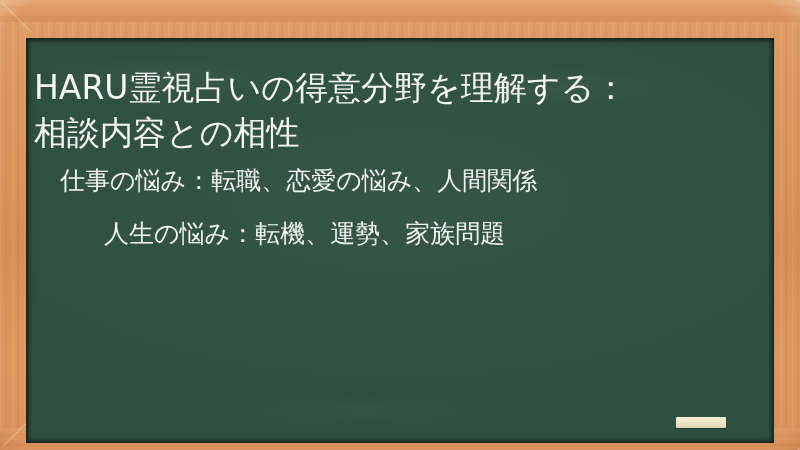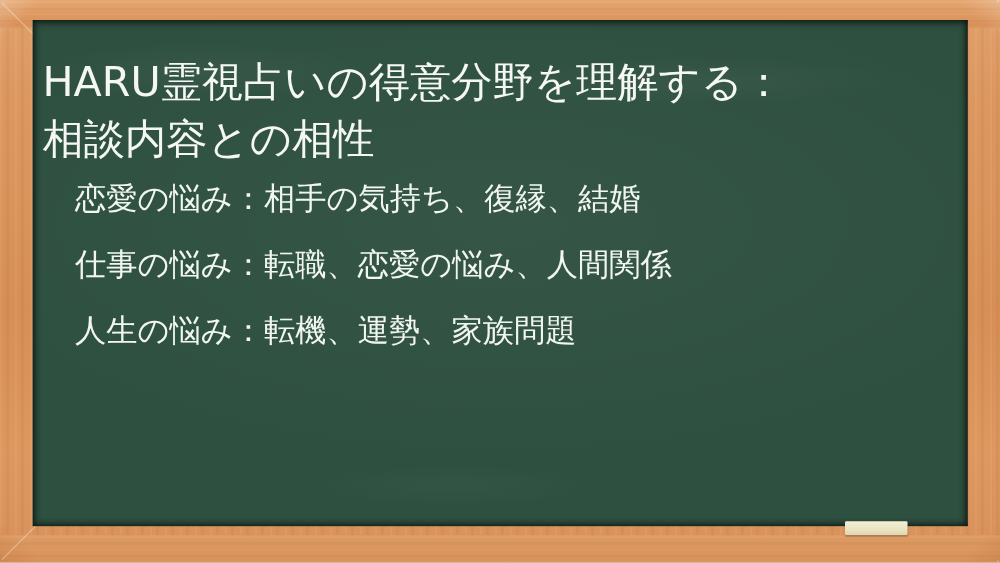--- a/index.html
+++ b/index.html
@@ -102,21 +102,21 @@
   }
   .ml-tl { left: 2px;   top: 2px;   transform: rotate(45deg); }
   .ml-tr { right: 2px;  top: 2px;   transform: rotate(135deg); transform-origin: 100% 0; }
   .ml-bl { left: 2px;   bottom: 2px; transform: rotate(-45deg); transform-origin: 0 100%; }
   .ml-br { right: 2px;  bottom: 2px; transform: rotate(-135deg); transform-origin: 100% 100%; }
 
   
   .board {
     position: absolute;
     left: 26px;
-    top: 16px;
+    top: 38px;
     width: 748px;
     height: 405px;
     background:
       radial-gradient(ellipse 90% 70% at 50% 40%,
           rgba(255,255,255,0.035) 0%, rgba(255,255,255,0.0) 70%),
       
       radial-gradient(ellipse 26% 8% at 18% 10%, rgba(220,235,225,0.045), rgba(0,0,0,0) 70%),
       radial-gradient(ellipse 30% 7% at 72% 12%, rgba(220,235,225,0.040), rgba(0,0,0,0) 70%),
       radial-gradient(ellipse 22% 6% at 45% 92%, rgba(220,235,225,0.030), rgba(0,0,0,0) 70%),
       #2e5040;
@@ -150,21 +150,21 @@
     list-style: none;
   }
   .body-list li {
     color: #f2f6f2;
     font-size: 25px;
     line-height: 26px;
     font-weight: 400;
     margin: 0 0 27px 0;
     white-space: nowrap;
   }
-  .body-list li:last-child { margin-bottom: 0; }
+  .body-list li:last-child { margin-bottom: 0; margin-left: 44px; }
 
   
   .chalk {
     position: absolute;
     left: 676px;
     top: 417px;
     width: 50px;
     height: 11px;
     background: linear-gradient(180deg, #f4efd6 0%, #ece5c4 55%, #ded6b2 100%);
     border-radius: 1px;
@@ -189,21 +189,20 @@
   <div class="mitre-line ml-tr"></div>
   <div class="mitre-line ml-bl"></div>
   <div class="mitre-line ml-br"></div>
 
   <div class="board">
 
     <h1 class="title">HARU霊視占いの得意分野を理解する：
 相談内容との相性</h1>
 
     <ul class="body-list">
-      <li>恋愛の悩み：相手の気持ち、復縁、結婚</li>
       <li>仕事の悩み：転職、恋愛の悩み、人間関係</li>
       <li>人生の悩み：転機、運勢、家族問題</li>
     </ul>
 
   </div>
 
   <div class="chalk"></div>
 
 </div>
 

